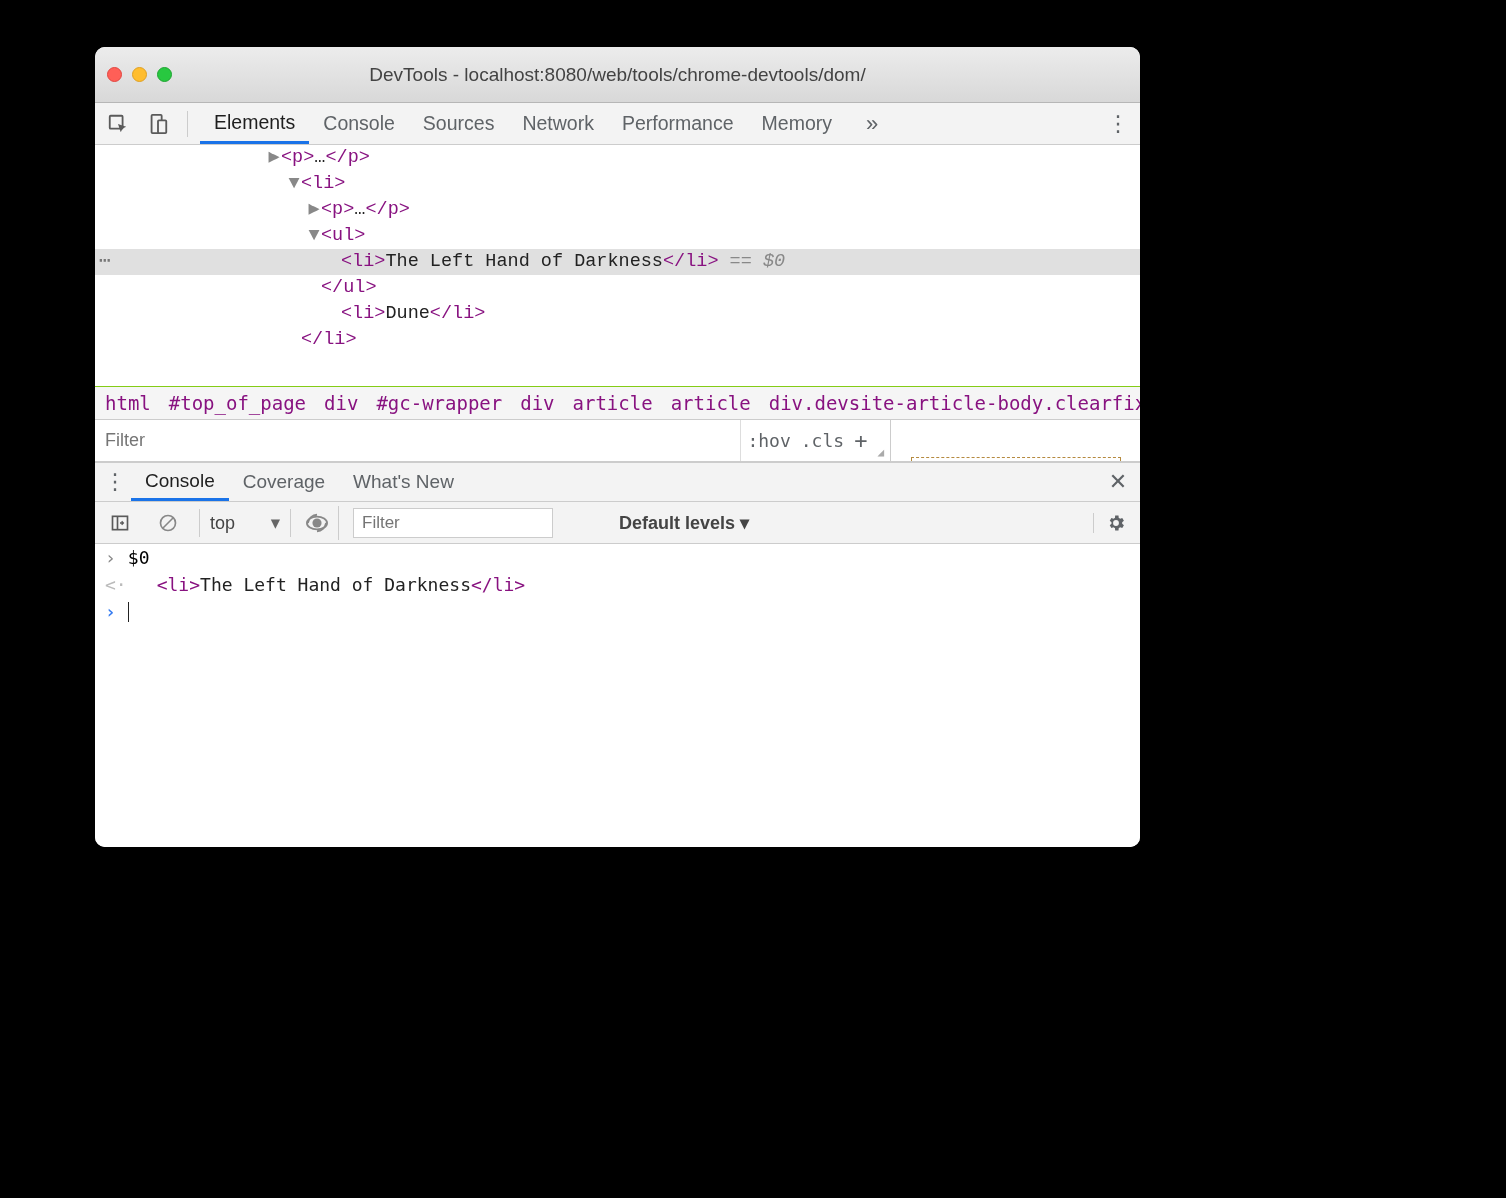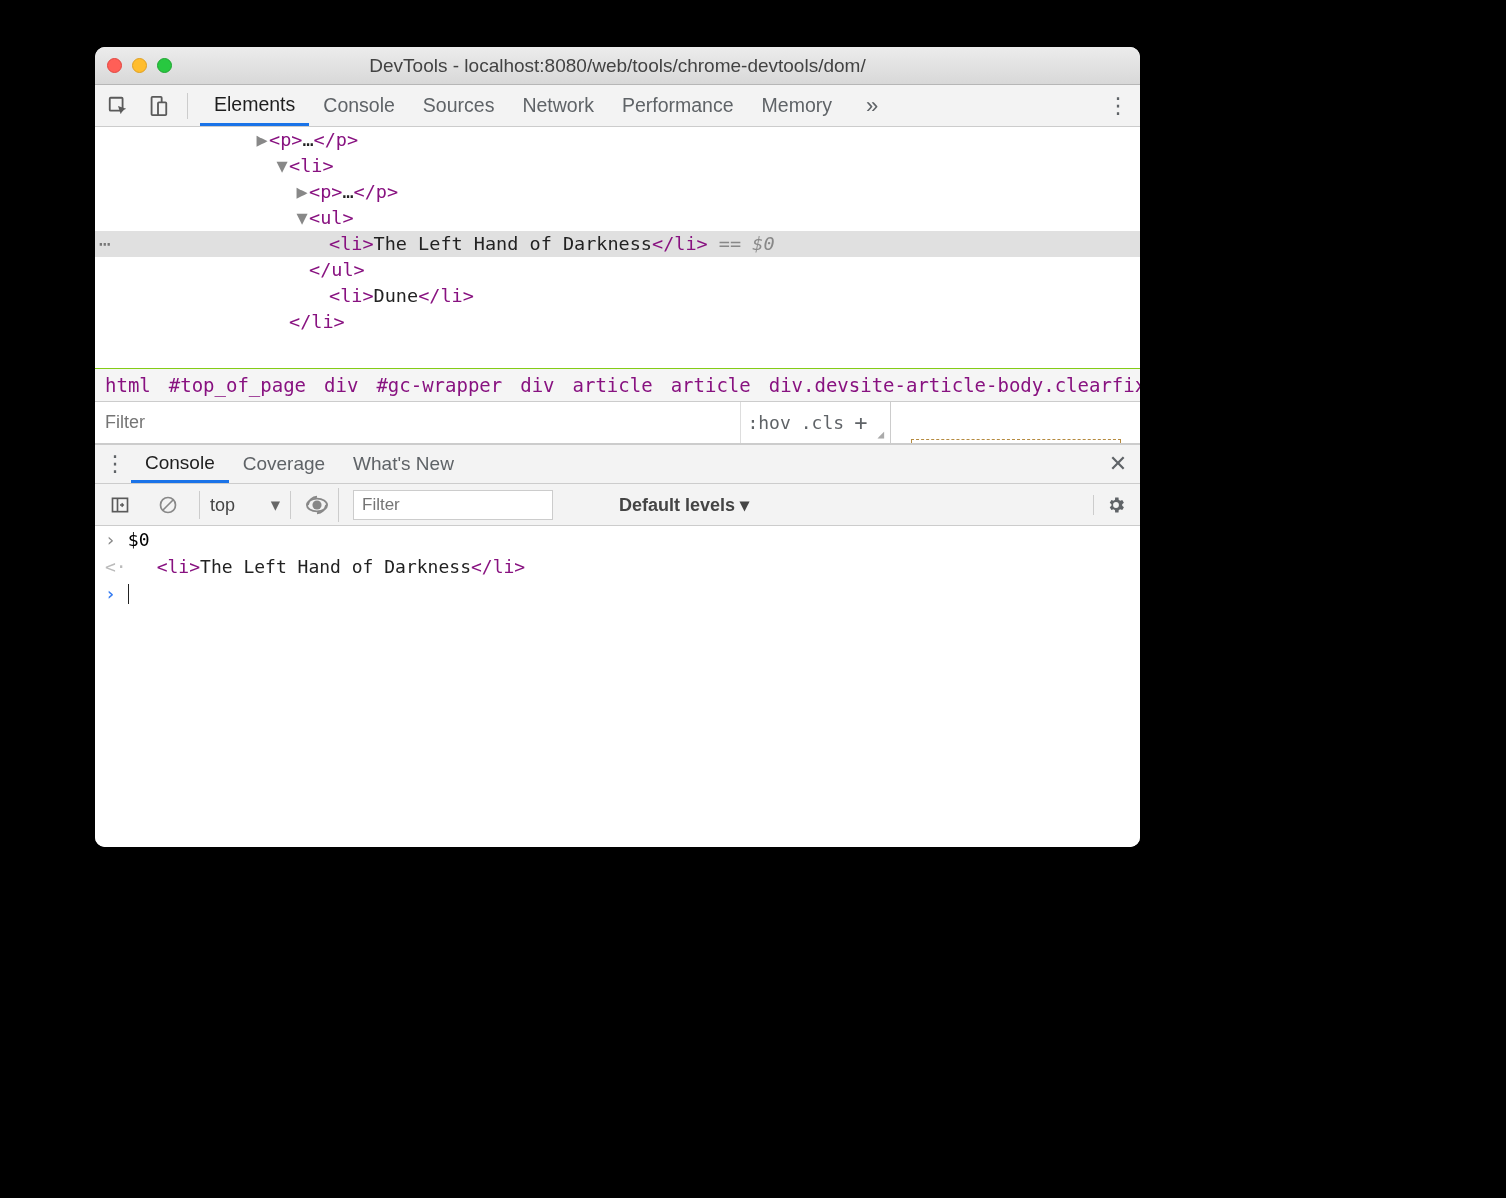--- a/index.html
+++ b/index.html
@@ -19,21 +19,21 @@
     width: 1045px;
     height: 800px;
     background: #fff;
     border-radius: 10px;
     box-shadow: 0 30px 60px rgba(0,0,0,0.55), 0 0 0 1px rgba(0,0,0,0.2);
     overflow: hidden;
     display: flex;
     flex-direction: column;
   }
   .titlebar {
-    height: 38px;
+    height: 56px;
     background: linear-gradient(#ececec,#d8d8d8);
     border-bottom: 1px solid #b6b6b6;
     display: flex;
     align-items: center;
     padding: 0 12px;
     position: relative;
   }
   .traffic { display:flex; gap:10px; }
   .tl { width:15px; height:15px; border-radius:50%; }
   .tl.red{background:#ff5f57;border:1px solid #e24640;}
@@ -68,21 +68,21 @@
   .tab.active { color:#1e1e1e; border-bottom:3px solid #1a73e8; }
   .spacer {flex:1;}
   .dom-panel {
     flex: 0 0 auto;
     height: 241px;
     overflow:hidden;
     background:#fff;
     color:#222;
     font-size:18.5px;
   }
-  .dom-line { padding-left: 0; white-space:pre; line-height:26px;}
+  .dom-line { padding-left: 12px; white-space:pre; line-height:26px;font-family:Liberation Mono, monospace;}
   .tag { color:#881280;}
   .txt { color:#222;}
   .gray{color:#888;}
   .selected-row {
     background:#e0e0e0;
     position:relative;
   }
   .row-ellipsis{
     position:absolute;left:4px;top:0;color:#777;letter-spacing:2px;
   }

